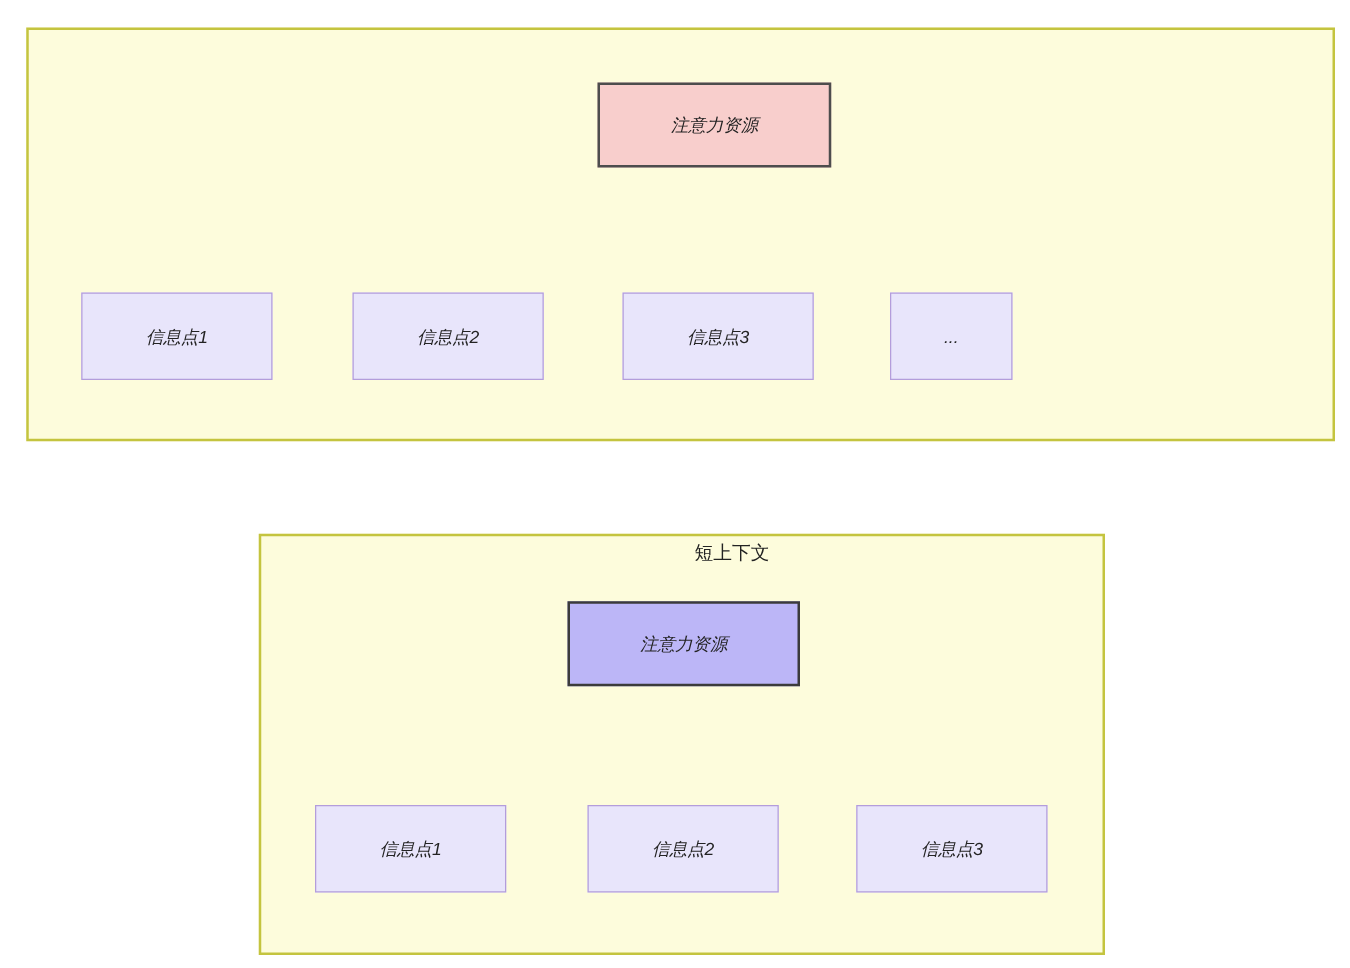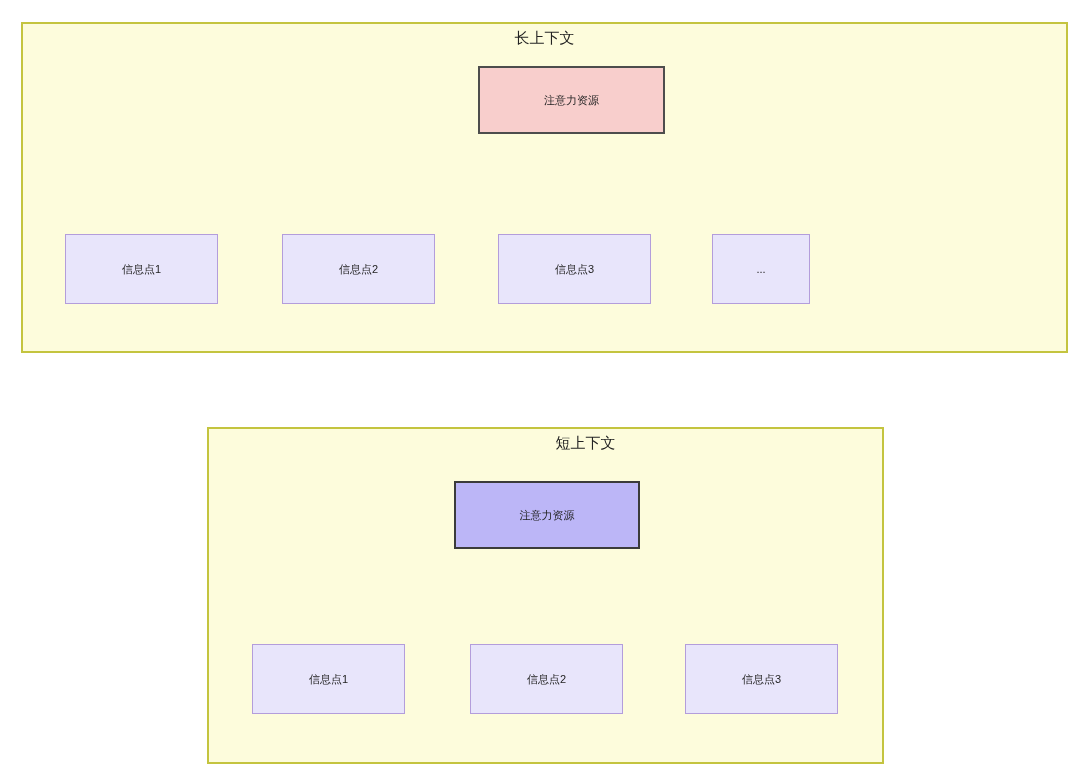--- a/index.html
+++ b/index.html
@@ -34,24 +34,25 @@
     line-height: 18px;
     white-space: nowrap;
   }
   .node {
     position: absolute;
     box-sizing: border-box;
     display: flex;
     align-items: center;
     justify-content: center;
     color: #232323;
-    font-size: 11px;
+    font-size: 14px;
     line-height: 18px;
     white-space: nowrap;
     text-align: center;
+    font-style: italic;
   }
   .node-attention-long {
     background: #f8cecc;
     border: 2px solid #4d4d4d;
   }
   .node-attention-short {
     background: #bcb6f7;
     border: 2px solid #3b3b3b;
   }
   .node-info {
@@ -88,21 +89,20 @@
         <path d="M 572 135 L 572 226" class="edge-path" marker-end="url(#arrowhead)"></path>
         <path d="M 658 136 C 690 152 746 168 760 196 C 765 206 766 213 766 226" class="edge-path" marker-end="url(#arrowhead)"></path>
         <path d="M 665 134 C 724 144 880 152 932 196 C 943 206 947 212 948 226" class="edge-path" marker-end="url(#arrowhead)"></path>
         <path d="M 454 549 C 414 562 345 580 333 616 C 329 626 328 630 328 636" class="edge-path" marker-end="url(#arrowhead)"></path>
         <path d="M 546 550 L 546 636" class="edge-path" marker-end="url(#arrowhead)"></path>
         <path d="M 640 549 C 680 562 749 580 761 616 C 765 626 766 630 766 636" class="edge-path" marker-end="url(#arrowhead)"></path>
       </g>
   </svg>
 
   <div class="group-box" id="container-0" style="left: 21px; top: 22px; width: 1047px; height: 331px; background: rgb(253, 252, 220); border-color: rgb(196, 196, 63);"></div>
-  <div class="group-title" id="title-0" style="left: 21px; top: 29px; width: 1047px; color: rgb(35, 35, 35);">长上下文</div>
 
   <div class="node node-attention-long" id="root-0" style="left: 478px; top: 66px; width: 187px; height: 68px; background: rgb(248, 206, 204); border-color: rgb(77, 77, 77); color: rgb(35, 35, 35);">注意力资源</div>
 
   <div class="node node-info" id="d0-c0" style="left: 65px; top: 234px; width: 153px; height: 70px; background: rgb(232, 229, 251); border-color: rgb(179, 157, 219); color: rgb(35, 35, 35);">信息点1</div>
   <div class="node node-info" id="d0-c1" style="left: 282px; top: 234px; width: 153px; height: 70px; background: rgb(232, 229, 251); border-color: rgb(179, 157, 219); color: rgb(35, 35, 35);">信息点2</div>
   <div class="node node-info" id="d0-c2" style="left: 498px; top: 234px; width: 153px; height: 70px; background: rgb(232, 229, 251); border-color: rgb(179, 157, 219); color: rgb(35, 35, 35);">信息点3</div>
   <div class="node node-info" id="d0-c3" style="left: 712px; top: 234px; width: 98px; height: 70px; background: rgb(232, 229, 251); border-color: rgb(179, 157, 219); color: rgb(35, 35, 35);">...</div>
 
   <div class="group-box" id="container-1" style="left: 207px; top: 427px; width: 677px; height: 337px; background: rgb(253, 252, 220); border-color: rgb(196, 196, 63);"></div>
   <div class="group-title" id="title-1" style="left: 207px; top: 434px; width: 757px; color: rgb(35, 35, 35);">短上下文</div>

